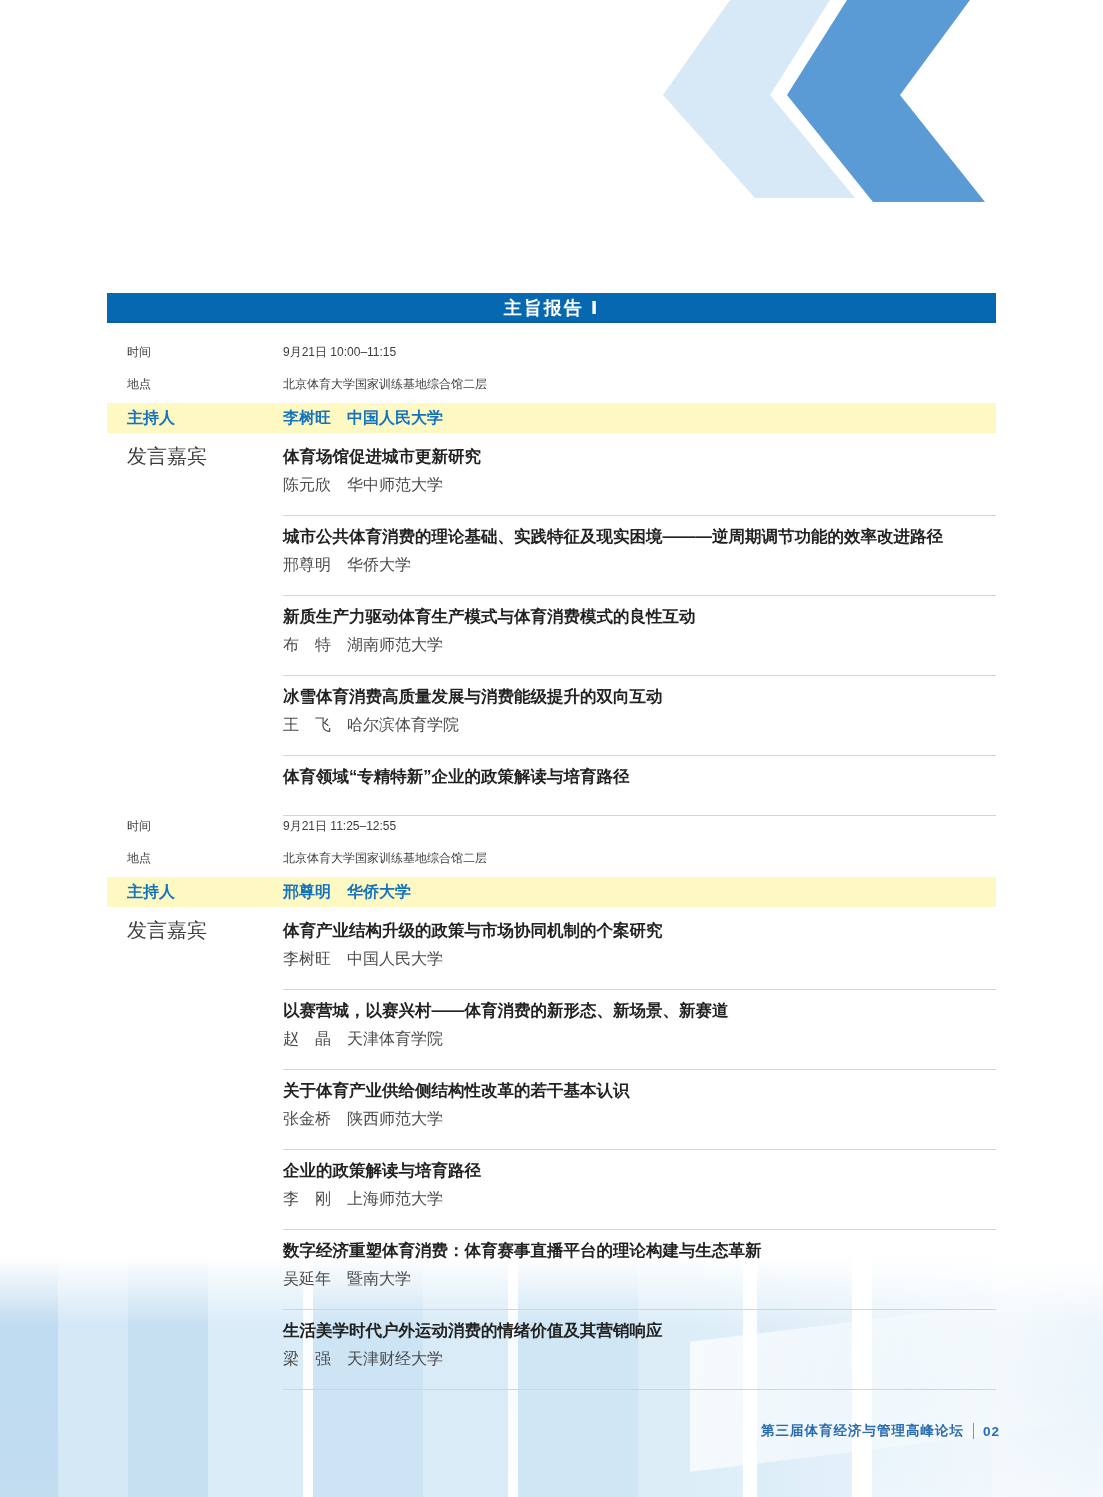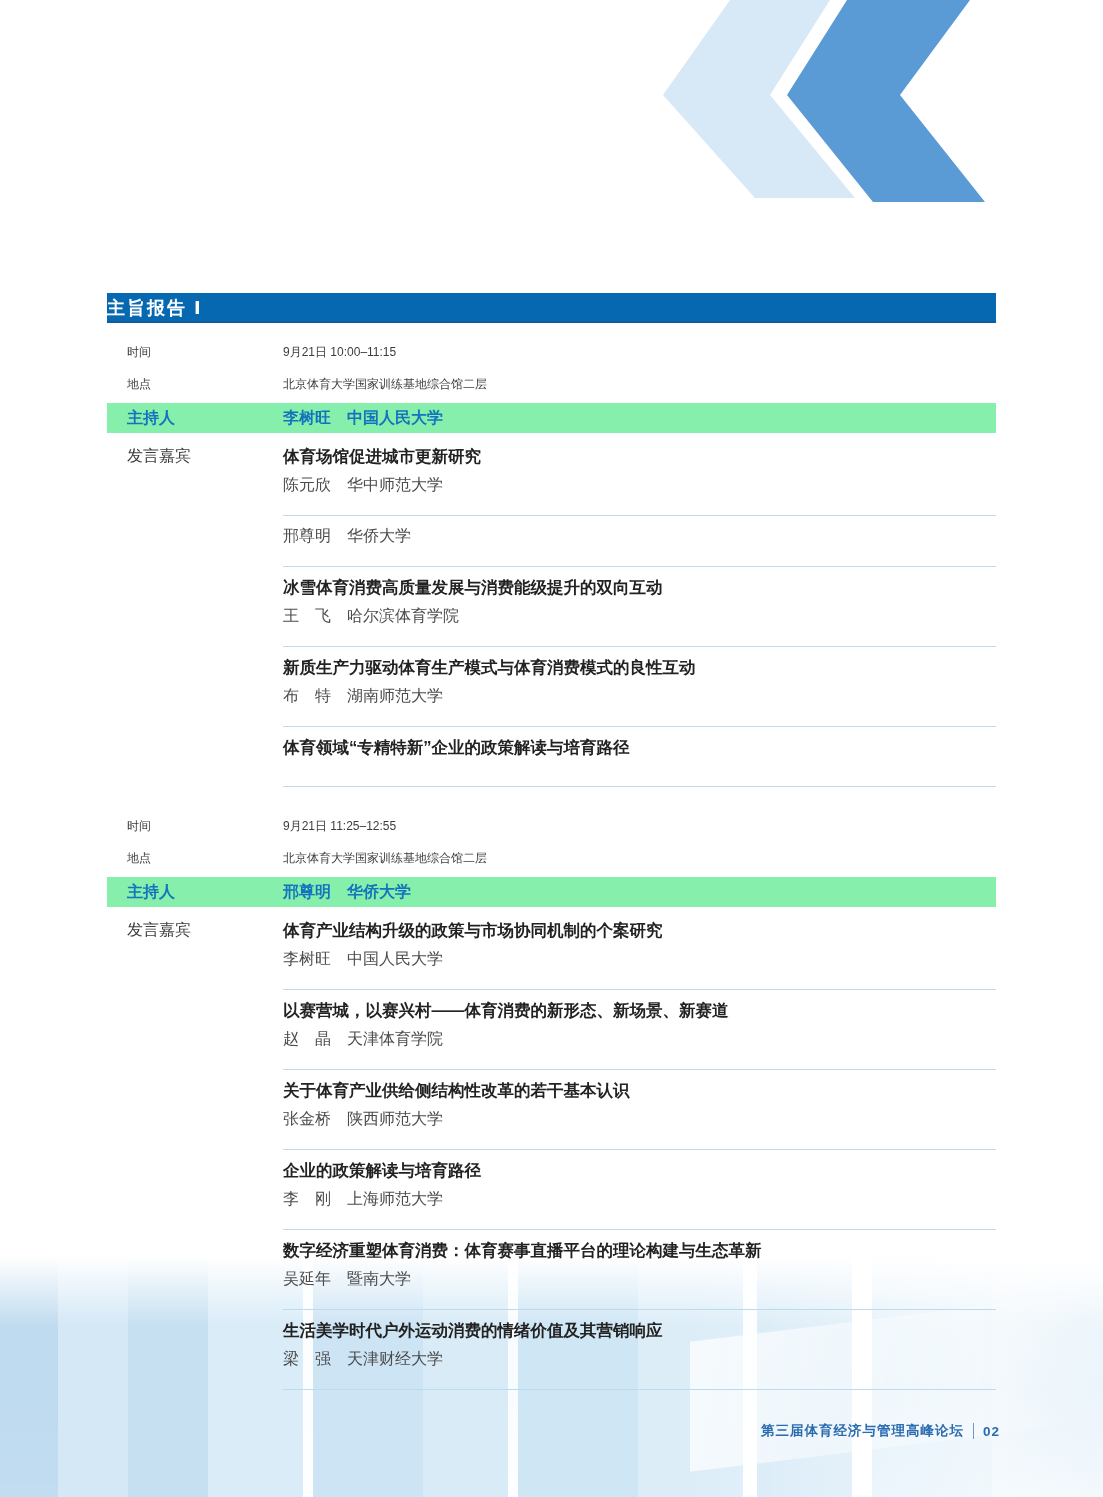--- a/index.html
+++ b/index.html
@@ -37,35 +37,35 @@
   }
 
   
   .session { position:absolute; left:107px; width:889px; z-index:2; }
   #session1 { top:293px; }
   #session2 { top:810px; }
 
   .session-header {
     height:30px; line-height:30px;
     background:#0768b2; border-bottom:2px solid #0a5fa0;
-    color:#ffffff; text-align:left;
+    color:#ffffff; text-align:center;
     font-size:18px; font-weight:bold; letter-spacing:2px;
     margin-bottom:13px;
   }
   .info-row { display:flex; padding:5px 0 5px 20px; font-size:12px; line-height:22px; color:#3c3c3c; }
   .info-row .label { width:156px; flex:0 0 156px; }
   .chair-row {
     display:flex; margin-top:3px;
-    background:#86efac; padding:4px 0 4px 20px;
+    background:#fef9c3; padding:4px 0 4px 20px;
     font-size:16px; line-height:22px; font-weight:bold; color:#1473be;
   }
   .chair-row .label { width:156px; flex:0 0 156px; }
 
   .speakers-row { display:flex; padding-left:20px; margin-top:13px; }
-  .speakers-row > .label { width:156px; flex:0 0 156px; font-size:16px; line-height:20px; color:#3c3c3c; }
+  .speakers-row > .label { width:156px; flex:0 0 156px; font-size:20px; line-height:20px; color:#3c3c3c; }
   .talks { flex:1; }
   .talk { border-bottom:1px solid #b9dcee; padding-bottom:20px; margin-bottom:10px; }
   .talk-title { font-size:16.5px; line-height:20px; font-weight:bold; color:#222222; margin-bottom:9px; }
   .talk-speaker { font-size:16px; line-height:20px; color:#4c4c4c; }
 
   
   .footer {
     position:absolute; top:1422px; right:103px; z-index:3;
     display:flex; align-items:center; gap:9px;
     color:#2a6cb0; font-size:13.5px; font-weight:bold; letter-spacing:1px;
@@ -120,29 +120,30 @@
   </div>
 
   <div class="speakers-row">
     <div class="label">发言嘉宾</div>
     <div class="talks">
       <div class="talk">
         <div class="talk-title">体育场馆促进城市更新研究</div>
         <div class="talk-speaker">陈元欣　华中师范大学</div>
       </div>
       <div class="talk">
+        <div class="talk-title">城市公共体育消费的理论基础、实践特征及现实困境———逆周期调节功能的效率改进路径</div>
         <div class="talk-speaker">邢尊明　华侨大学</div>
+      </div>
+      <div class="talk">
+        <div class="talk-title">新质生产力驱动体育生产模式与体育消费模式的良性互动</div>
+        <div class="talk-speaker">布　特　湖南师范大学</div>
       </div>
       <div class="talk">
         <div class="talk-title">冰雪体育消费高质量发展与消费能级提升的双向互动</div>
         <div class="talk-speaker">王　飞　哈尔滨体育学院</div>
-      </div>
-      <div class="talk">
-        <div class="talk-title">新质生产力驱动体育生产模式与体育消费模式的良性互动</div>
-        <div class="talk-speaker">布　特　湖南师范大学</div>
       </div>
       <div class="talk">
         <div class="talk-title">体育领域“专精特新”企业的政策解读与培育路径</div>
       </div>
     </div>
   </div>
 </section>
 
 <section class="session" id="session2">
   <div class="info-row">

